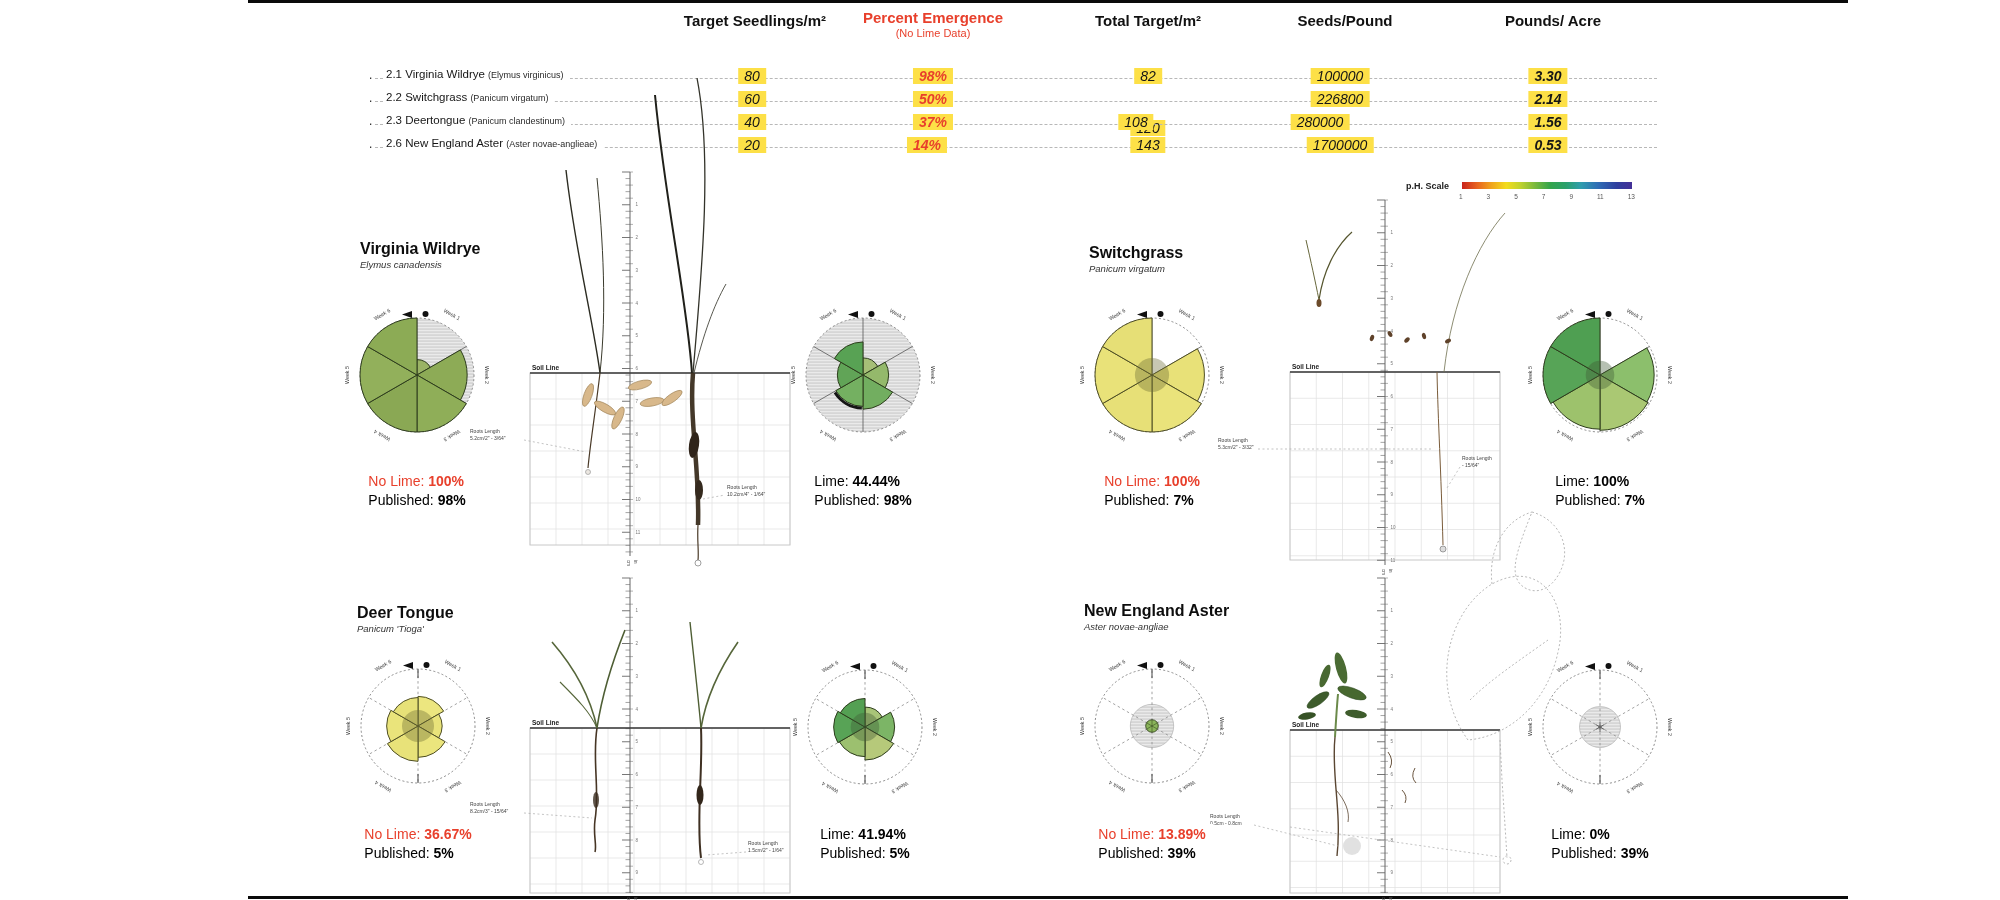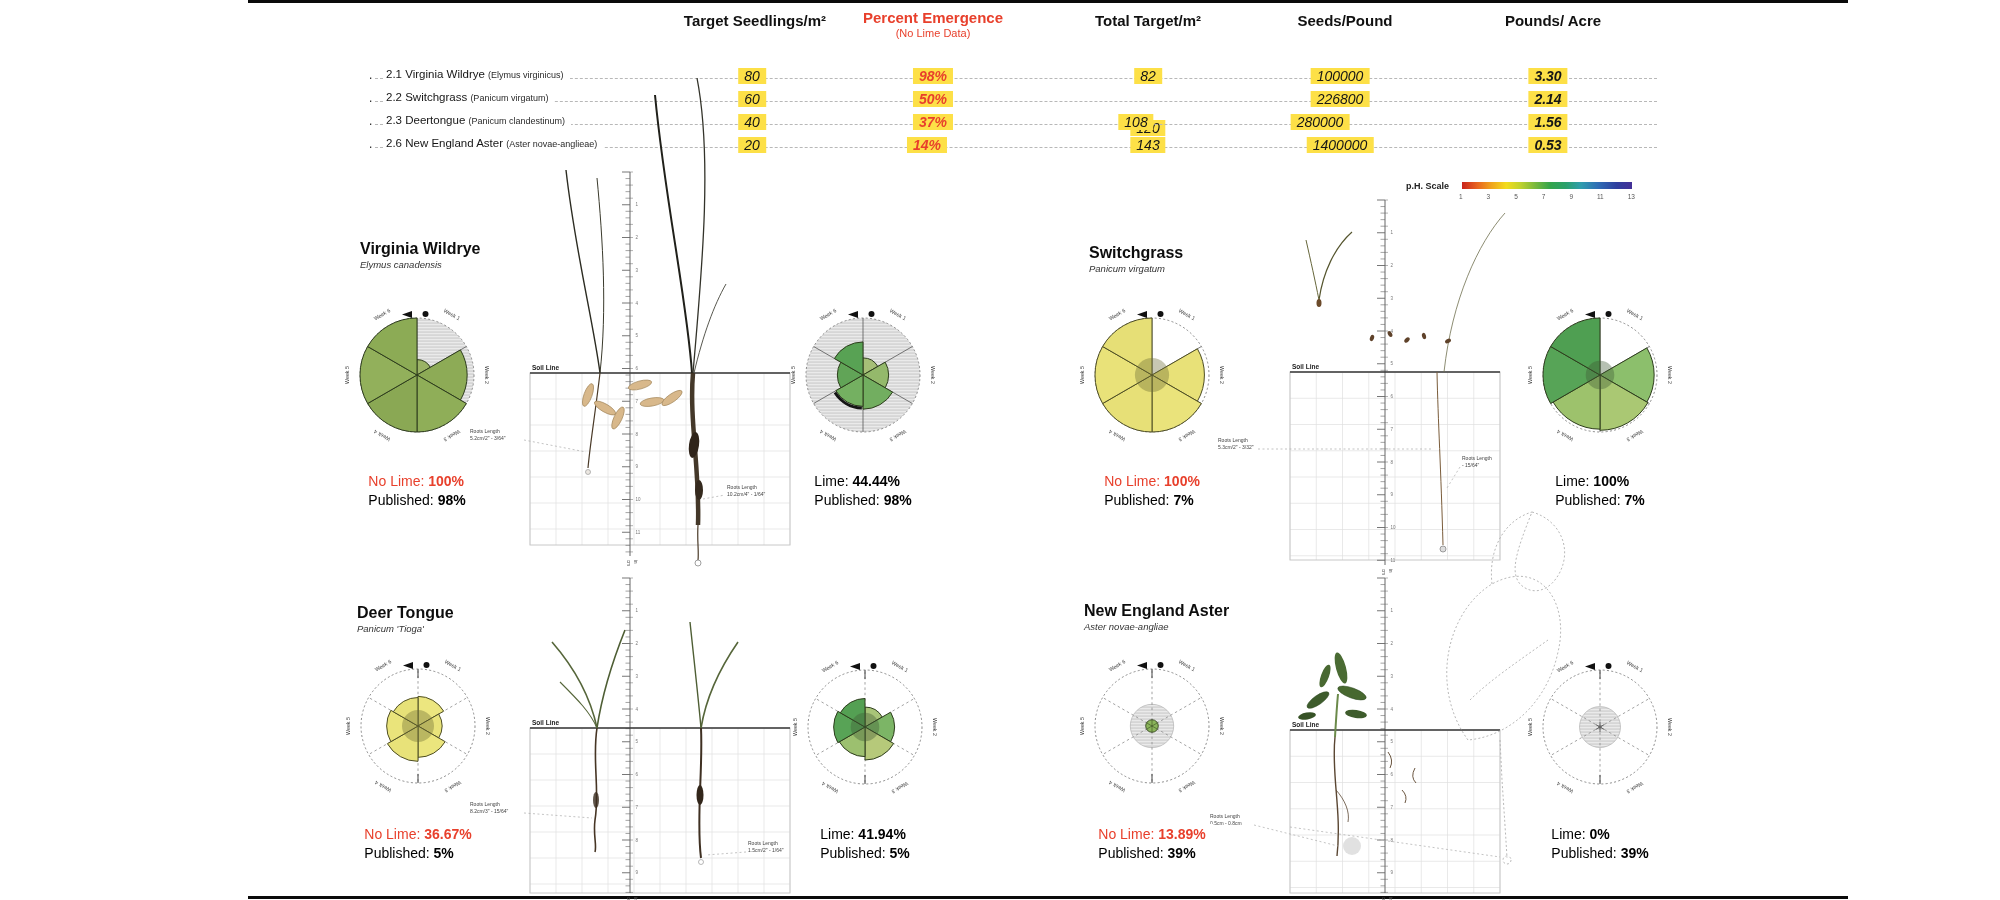--- a/index.html
+++ b/index.html
@@ -74,21 +74,21 @@
         <span class="val " style="left: 1304px; margin-left: 16px;">280000</span>
         <span class="val bold" style="left: 1548px;">1.56</span>
       </div>
       <div class="trow" style="top: 135px;">
         <div class="leader"></div>
         <span class="dot">.</span>
         <span class="name">2.6 New England Aster <span class="latin">(Aster novae-anglieae)</span></span>
         <span class="val " style="left: 752px;">20</span>
         <span class="val red" style="left: 927px;">14%</span>
         <span class="val " style="left: 1148px;">143</span>
-        <span class="val " style="left: 1340px;">1400000</span>
+        <span class="val " style="left: 1340px;">1700000</span>
         <span class="val bold" style="left: 1548px;">0.53</span>
       </div>
     </div>
 
   <div class="abs ph-label" style="left:1406px;top:181px;">p.H. Scale</div>
   <div class="abs ph-bar" style="left:1462px;top:182px;"></div>
   <div class="abs ph-ticks" style="left:1459px;top:193px;" id="ph-ticks">
       <span>1</span>
       <span>3</span>
       <span>5</span>

